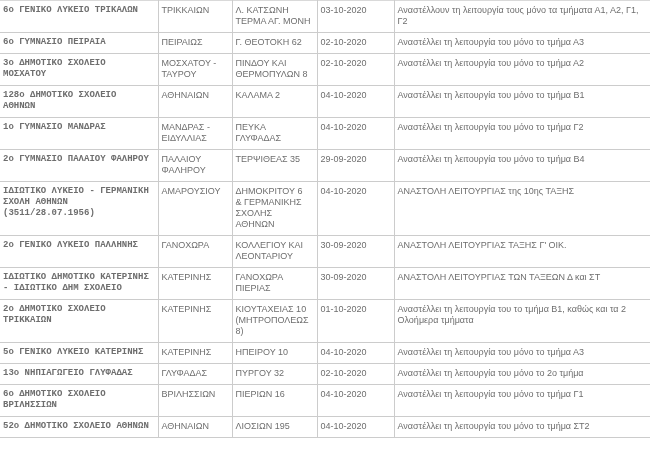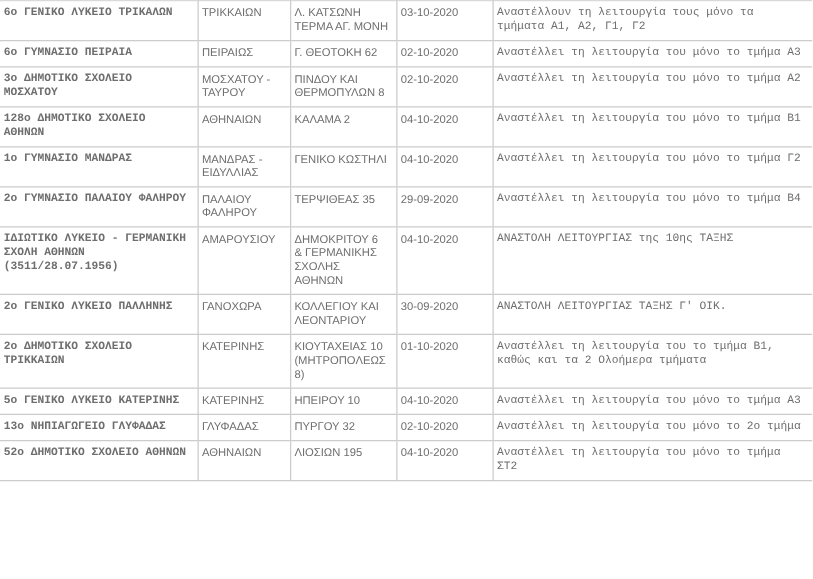--- a/index.html
+++ b/index.html
@@ -30,21 +30,21 @@
     word-wrap: break-word;
   }
   table.report td:first-child { border-left: none; font-family: Liberation Mono, monospace; }
   table.report td:last-child  { border-right: none; }
   table.report tr:first-child td { border-top-color: #d9d9d9; }
   td.cell-school {
     font-weight: bold;
     color: #4a4a4a;
     padding-left: 2px;
   }
-  td.cell-status { padding-left: 6px; font-family: Liberation Mono, monospace; }
+  td.cell-status { padding-left: 6px; }
   td.cell-date   { padding-left: 6px; white-space: nowrap; }
 </style>
 </head>
 <body>
 
 <table class="report">
   <colgroup>
     <col style="width:158px">
     <col style="width:74px">
     <col style="width:85px">
@@ -76,21 +76,21 @@
       <tr>
     <td class="cell-school">128ο ΔΗΜΟΤΙΚΟ ΣΧΟΛΕΙΟ ΑΘΗΝΩΝ</td>
     <td class="cell-municipality">ΑΘΗΝΑΙΩΝ</td>
     <td class="cell-address">ΚΑΛΑΜΑ 2</td>
     <td class="cell-date">04-10-2020</td>
     <td class="cell-status">Αναστέλλει τη λειτουργία του μόνο το τμήμα Β1</td>
   </tr>
       <tr>
     <td class="cell-school">1ο ΓΥΜΝΑΣΙΟ ΜΑΝΔΡΑΣ</td>
     <td class="cell-municipality">ΜΑΝΔΡΑΣ - ΕΙΔΥΛΛΙΑΣ</td>
-    <td class="cell-address">ΓΕΝΙΚΟ ΚΩΣΤΗΛΙ</td>
+    <td class="cell-address">ΠΕΥΚΑ ΓΛΥΦΑΔΑΣ</td>
     <td class="cell-date">04-10-2020</td>
     <td class="cell-status">Αναστέλλει τη λειτουργία του μόνο το τμήμα Γ2</td>
   </tr>
       <tr>
     <td class="cell-school">2ο ΓΥΜΝΑΣΙΟ ΠΑΛΑΙΟΥ ΦΑΛΗΡΟΥ</td>
     <td class="cell-municipality">ΠΑΛΑΙΟΥ ΦΑΛΗΡΟΥ</td>
     <td class="cell-address">ΤΕΡΨΙΘΕΑΣ 35</td>
     <td class="cell-date">29-09-2020</td>
     <td class="cell-status">Αναστέλλει τη λειτουργία του μόνο το τμήμα Β4</td>
   </tr>
@@ -102,20 +102,27 @@
     <td class="cell-status">ΑΝΑΣΤΟΛΗ ΛΕΙΤΟΥΡΓΙΑΣ της 10ης ΤΑΞΗΣ</td>
   </tr>
       <tr>
     <td class="cell-school">2ο ΓΕΝΙΚΟ ΛΥΚΕΙΟ ΠΑΛΛΗΝΗΣ</td>
     <td class="cell-municipality">ΓΑΝΟΧΩΡΑ</td>
     <td class="cell-address">ΚΟΛΛΕΓΙΟΥ ΚΑΙ ΛΕΟΝΤΑΡΙΟΥ</td>
     <td class="cell-date">30-09-2020</td>
     <td class="cell-status">ΑΝΑΣΤΟΛΗ ΛΕΙΤΟΥΡΓΙΑΣ ΤΑΞΗΣ Γ' ΟΙΚ.</td>
   </tr>
       <tr>
+    <td class="cell-school">ΙΔΙΩΤΙΚΟ ΔΗΜΟΤΙΚΟ ΚΑΤΕΡΙΝΗΣ - ΙΔΙΩΤΙΚΟ ΔΗΜ ΣΧΟΛΕΙΟ</td>
+    <td class="cell-municipality">ΚΑΤΕΡΙΝΗΣ</td>
+    <td class="cell-address">ΓΑΝΟΧΩΡΑ ΠΙΕΡΙΑΣ</td>
+    <td class="cell-date">30-09-2020</td>
+    <td class="cell-status">ΑΝΑΣΤΟΛΗ ΛΕΙΤΟΥΡΓΙΑΣ ΤΩΝ ΤΑΞΕΩΝ Δ και ΣΤ</td>
+  </tr>
+      <tr>
     <td class="cell-school">2ο ΔΗΜΟΤΙΚΟ ΣΧΟΛΕΙΟ ΤΡΙΚΚΑΙΩΝ</td>
     <td class="cell-municipality">ΚΑΤΕΡΙΝΗΣ</td>
     <td class="cell-address">ΚΙΟΥΤΑΧΕΙΑΣ 10 (ΜΗΤΡΟΠΟΛΕΩΣ 8)</td>
     <td class="cell-date">01-10-2020</td>
     <td class="cell-status">Αναστέλλει τη λειτουργία του το τμήμα Β1, καθώς και τα 2 Ολοήμερα τμήματα</td>
   </tr>
       <tr>
     <td class="cell-school">5ο ΓΕΝΙΚΟ ΛΥΚΕΙΟ ΚΑΤΕΡΙΝΗΣ</td>
     <td class="cell-municipality">ΚΑΤΕΡΙΝΗΣ</td>
     <td class="cell-address">ΗΠΕΙΡΟΥ 10</td>
@@ -123,20 +130,27 @@
     <td class="cell-status">Αναστέλλει τη λειτουργία του μόνο το τμήμα Α3</td>
   </tr>
       <tr>
     <td class="cell-school">13ο ΝΗΠΙΑΓΩΓΕΙΟ ΓΛΥΦΑΔΑΣ</td>
     <td class="cell-municipality">ΓΛΥΦΑΔΑΣ</td>
     <td class="cell-address">ΠΥΡΓΟΥ 32</td>
     <td class="cell-date">02-10-2020</td>
     <td class="cell-status">Αναστέλλει τη λειτουργία του μόνο το 2ο τμήμα</td>
   </tr>
       <tr>
+    <td class="cell-school">6ο ΔΗΜΟΤΙΚΟ ΣΧΟΛΕΙΟ ΒΡΙΛΗΣΣΙΩΝ</td>
+    <td class="cell-municipality">ΒΡΙΛΗΣΣΙΩΝ</td>
+    <td class="cell-address">ΠΙΕΡΙΩΝ 16</td>
+    <td class="cell-date">04-10-2020</td>
+    <td class="cell-status">Αναστέλλει τη λειτουργία του μόνο το τμήμα Γ1</td>
+  </tr>
+      <tr>
     <td class="cell-school">52ο ΔΗΜΟΤΙΚΟ ΣΧΟΛΕΙΟ ΑΘΗΝΩΝ</td>
     <td class="cell-municipality">ΑΘΗΝΑΙΩΝ</td>
     <td class="cell-address">ΛΙΟΣΙΩΝ 195</td>
     <td class="cell-date">04-10-2020</td>
     <td class="cell-status">Αναστέλλει τη λειτουργία του μόνο το τμήμα ΣΤ2</td>
   </tr>
     </tbody>
 </table>
 
 </body></html>

